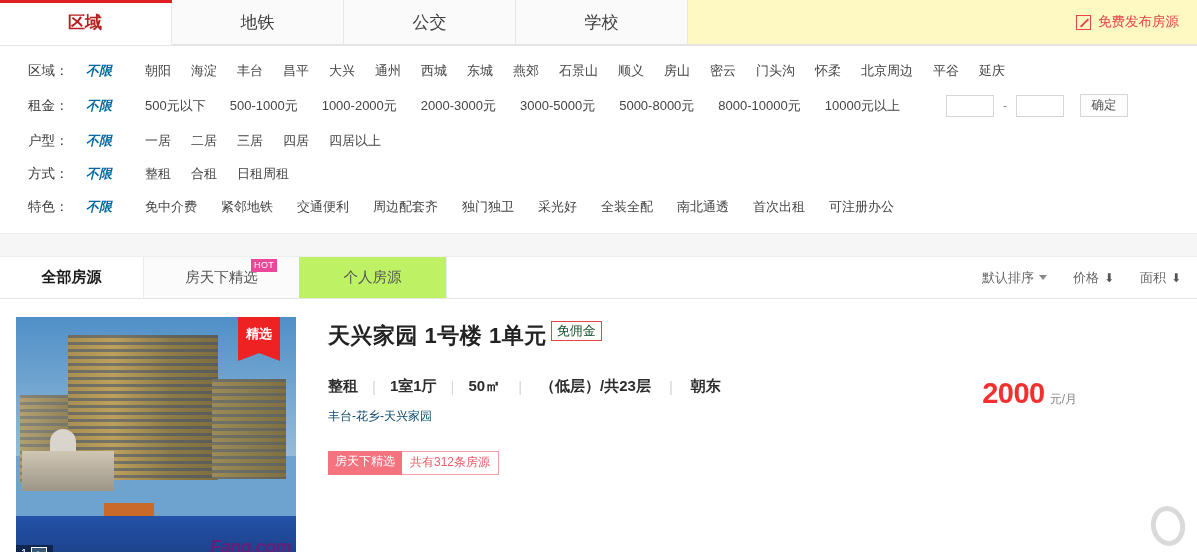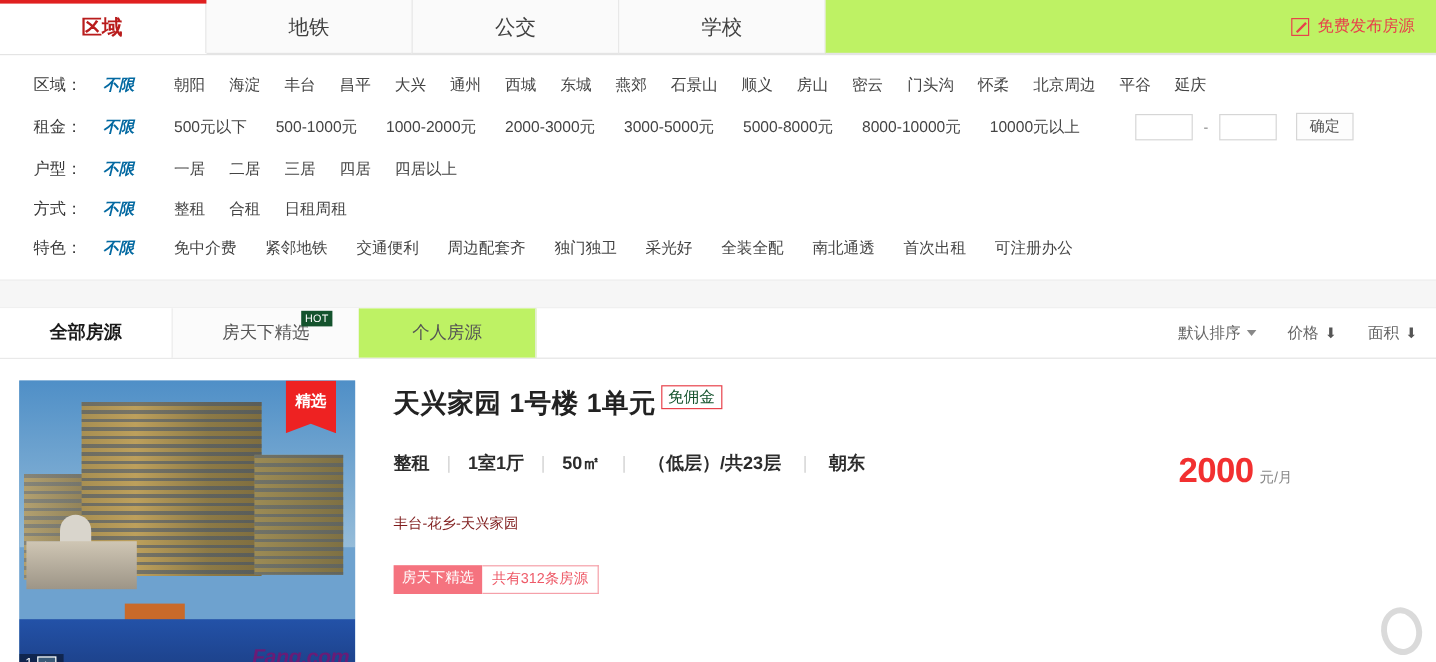--- a/index.html
+++ b/index.html
@@ -50,21 +50,21 @@
   .top-tab.active::before {
     content: "";
     position: absolute;
     left: -1px; right: -1px; top: 0;
     height: 3px;
     background: #e02020;
   }
   .top-tab-filler {
     flex: 1;
     border-bottom: 1px solid #e4e4e4;
-    background: #bef264;
+    background: #fef9c3;
     display: flex;
     align-items: center;
     justify-content: flex-end;
     padding-right: 18px;
   }
   .publish-link {
     display: flex;
     align-items: center;
     gap: 7px;
     color: #e8424b;
@@ -196,21 +196,21 @@
   .list-tab-person {
     width: 148px;
     background: #bef264;
     border-right: 1px solid #ebebeb;
     margin-left: -1px;
   }
   .hot-badge {
     position: absolute;
     top: 2px;
     right: 22px;
-    background: #14532d;
+    background: #ec4899;
     color: #fff;
     font-size: 9px;
     line-height: 11px;
     padding: 1px 3px 1px 3px;
     letter-spacing: 0.3px;
     font-family: "Liberation Sans", sans-serif;
   }
   .list-tab-filler {
     flex: 1;
     display: flex;
@@ -411,23 +411,23 @@
     color: #2c2c2c;
     font-weight: bold;
   }
   .spec-sep {
     color: #d5d5d5;
     margin: 0 14px;
     font-weight: normal;
   }
   .spec-sep.wide { margin: 0 18px; }
   .addr {
-    margin-top: 32px;
+    margin-top: 12px;
     font-size: 12px;
-    color: #7f1d1d;
+    color: #0c4a6e;
     cursor: pointer;
   }
   .badges {
     margin-top: 26px;
     display: flex;
     align-items: stretch;
   }
   .badge-sel {
     background: #f5737f;
     color: #fff;

